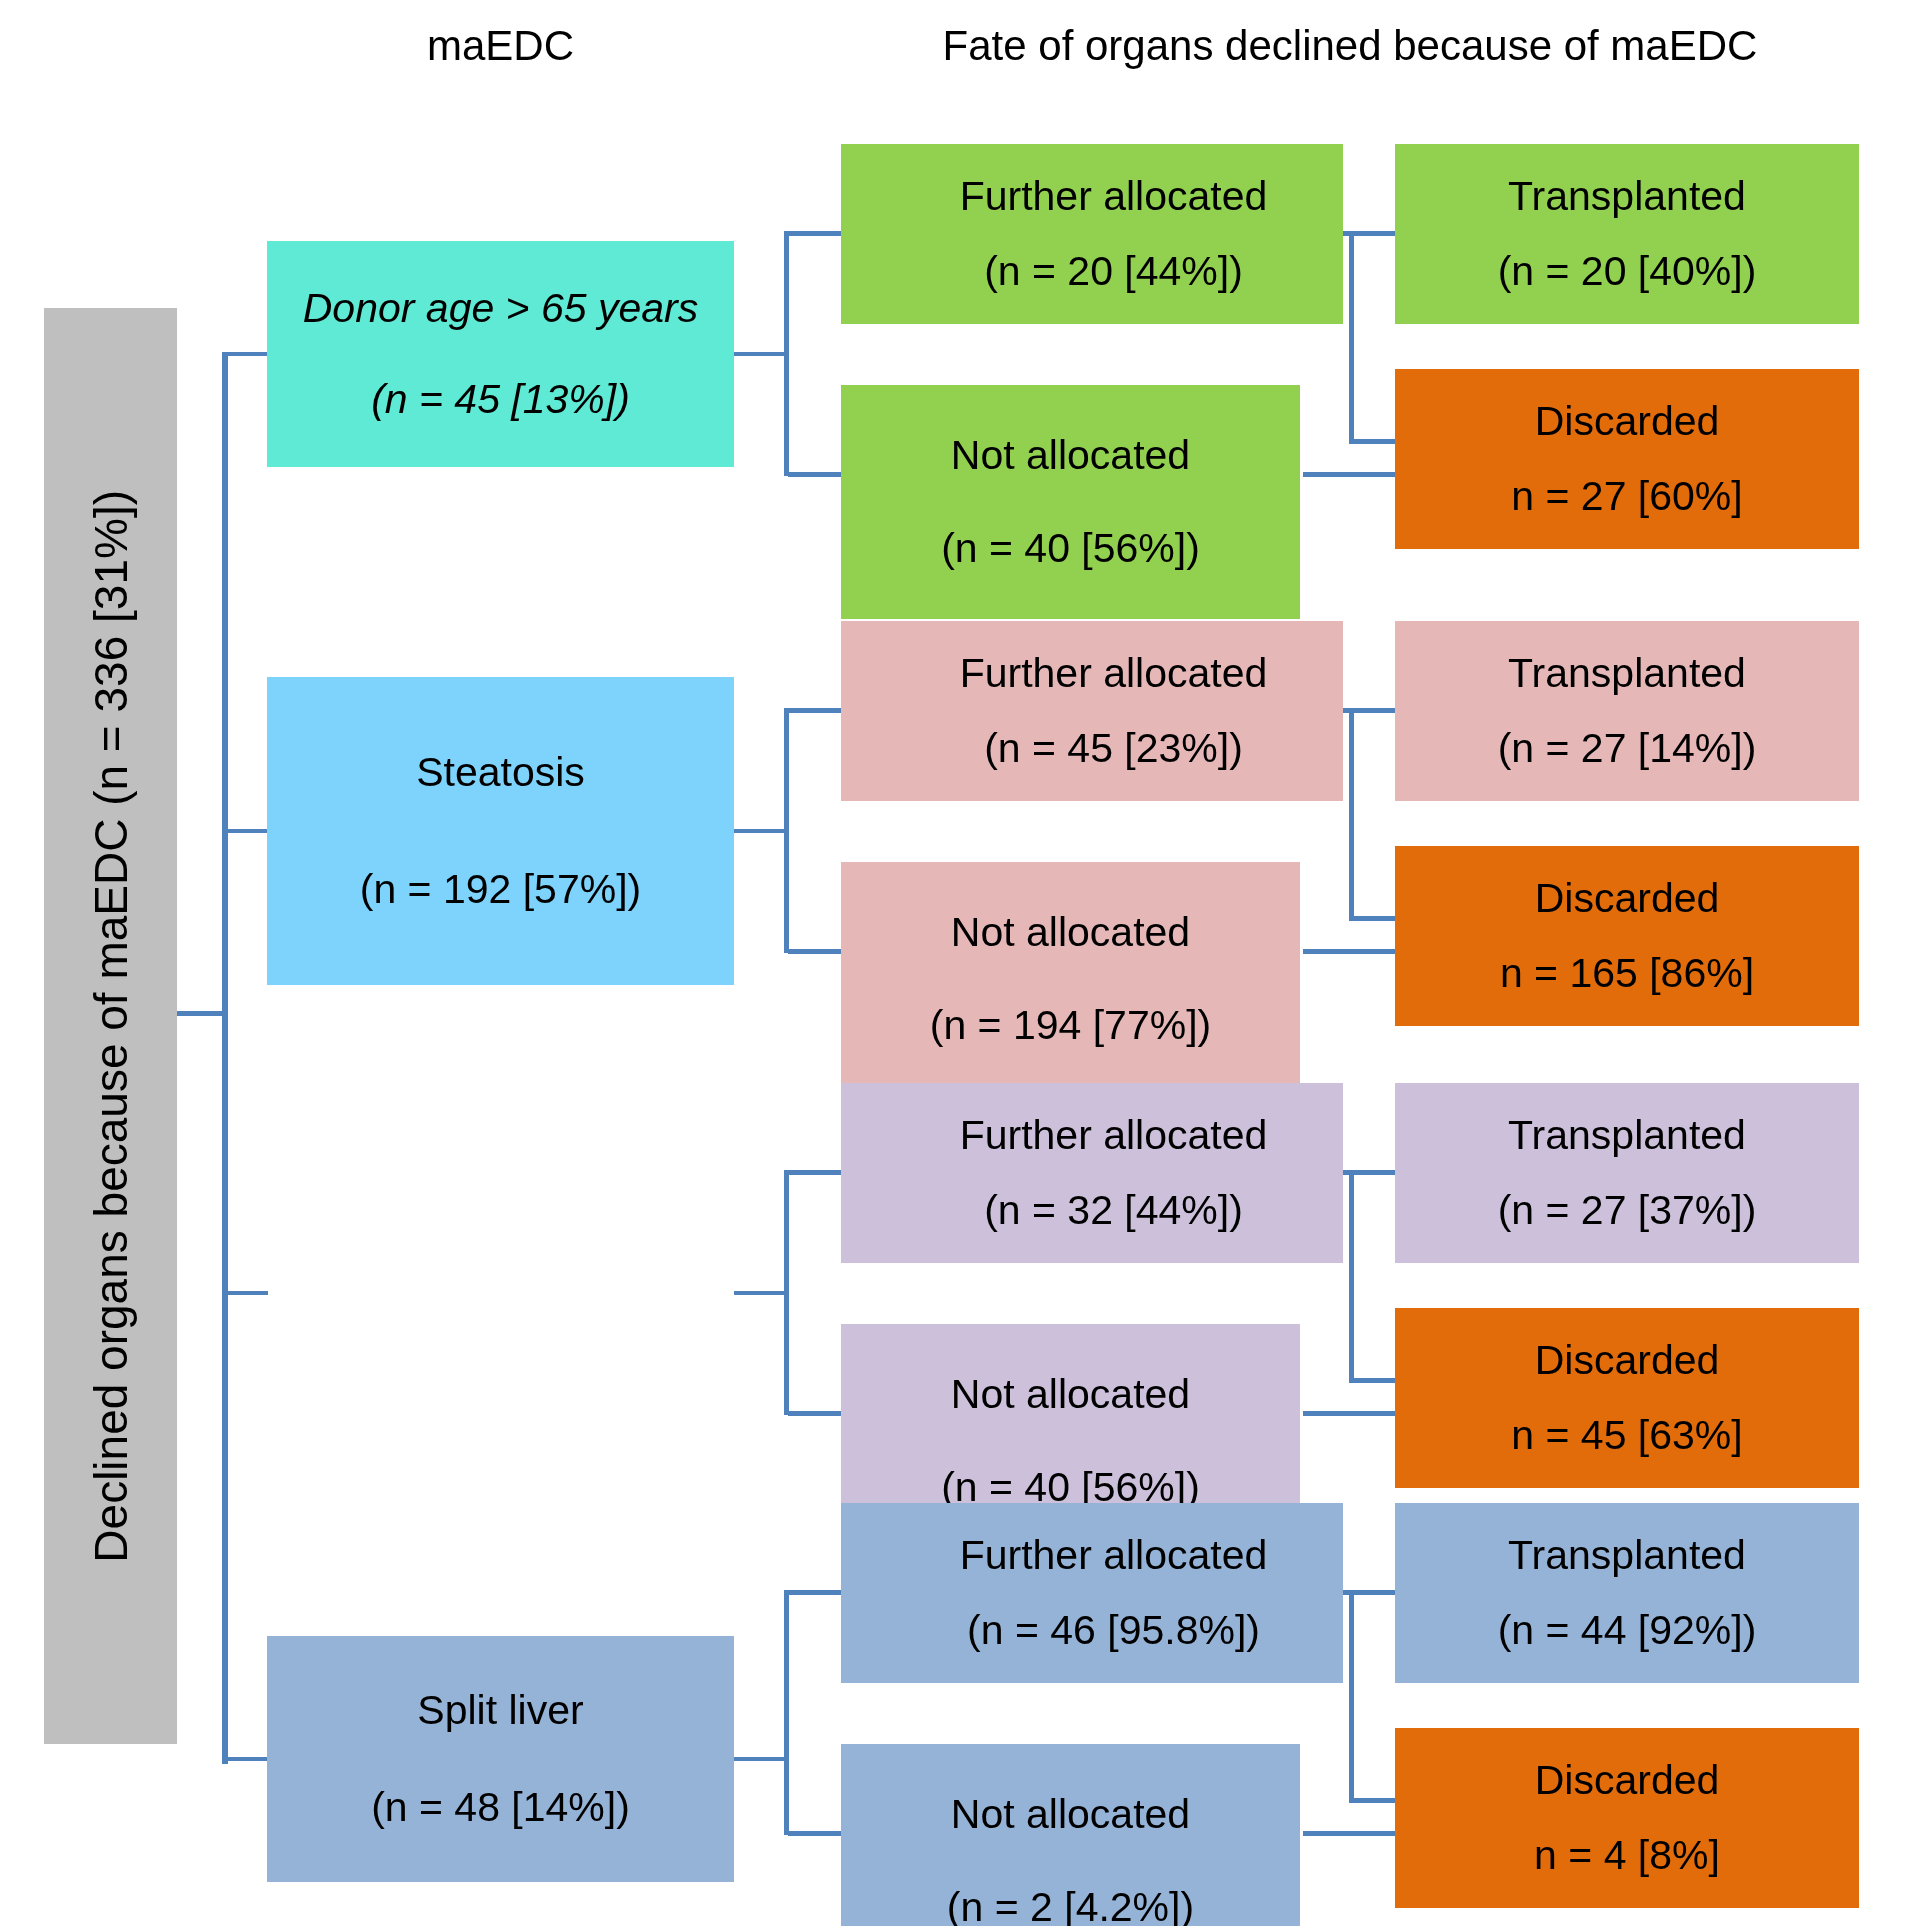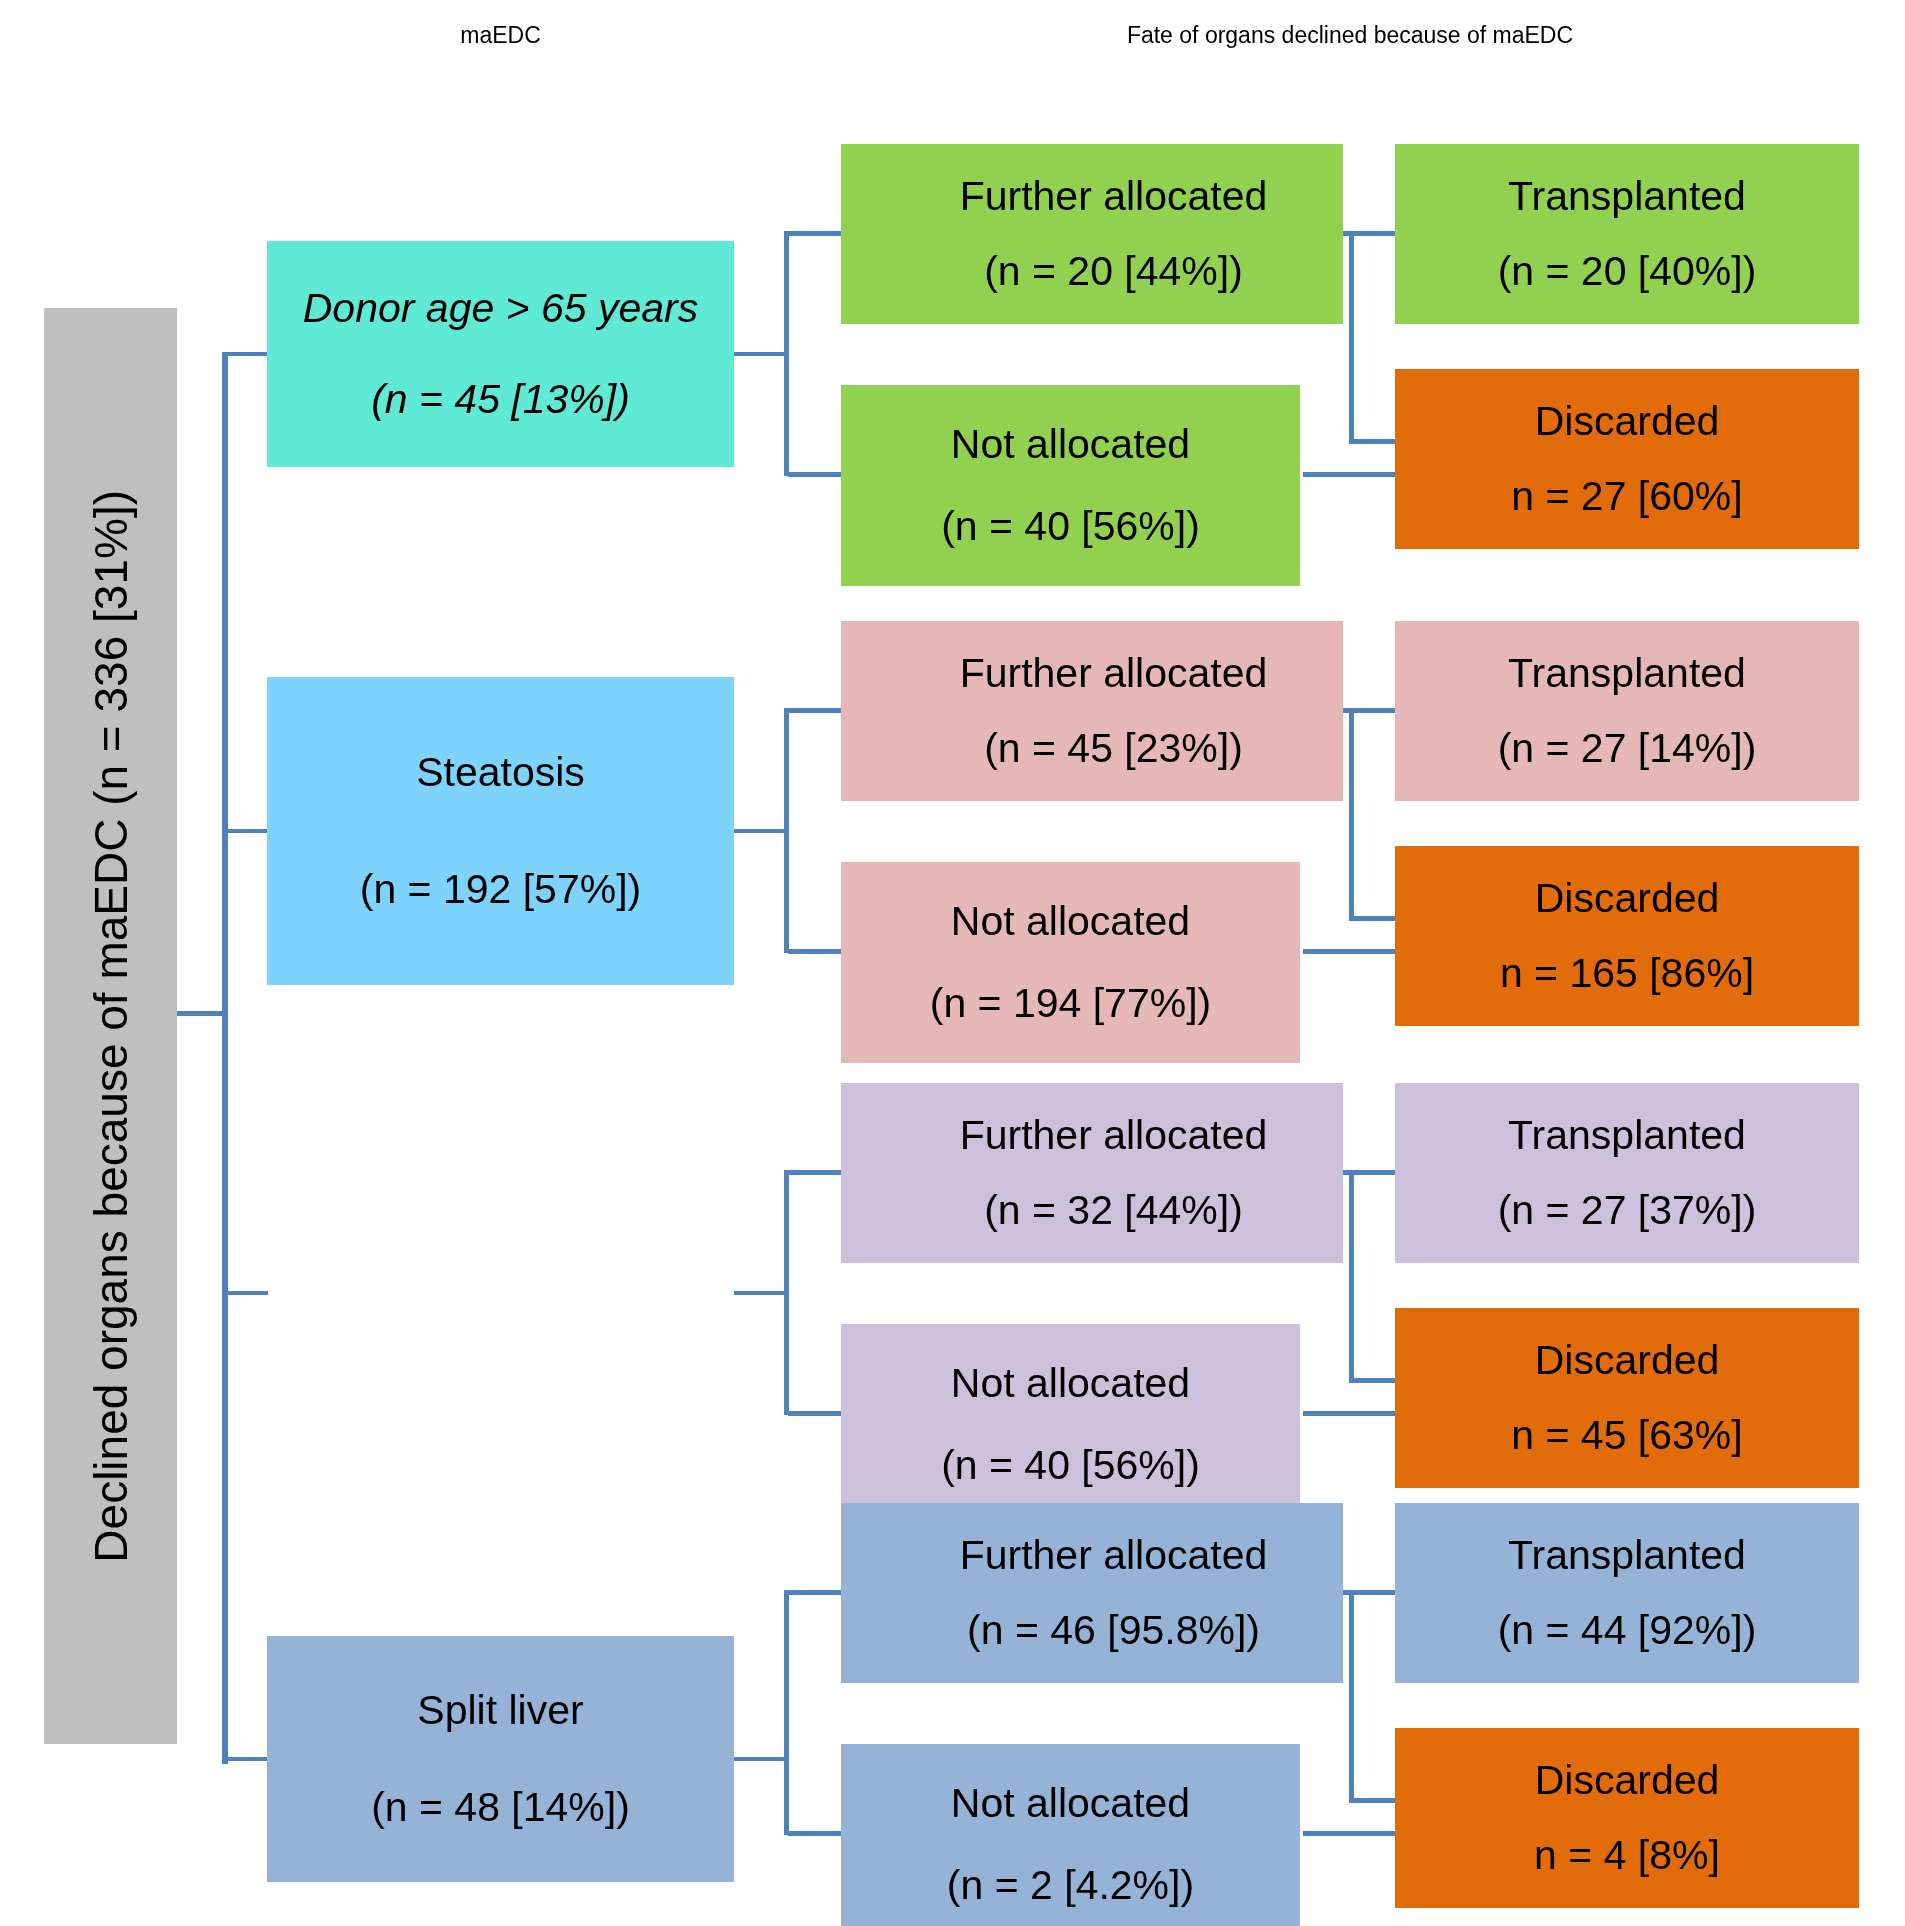--- a/index.html
+++ b/index.html
@@ -2,21 +2,21 @@
 <html style="font-size:8.2px"><head>
 <meta charset="utf-8">
 <style>
   html,body{margin:0;padding:0;background:#ffffff;}
   body{
     width:1905px;height:1926px;position:relative;overflow:hidden;
     font-family:"Liberation Sans", sans-serif;color:#0d0d0d;
   }
   .hdr{
     position:absolute;top:21.5px;text-align:center;
-    font-size:23px;font-weight:400;color:#000;
+    font-size:42px;font-weight:400;color:#000;
   }
   .hdr-maedc{left:267px;width:467px;}
   .hdr-fate{left:841px;width:1018px;}
 
   
   .root-bar{
     position:absolute;left:44px;top:308px;width:133px;height:1436px;
     background:#BFBFBF;display:flex;align-items:center;justify-content:center;
   }
   .root-bar .vtext{
@@ -34,21 +34,21 @@
   .row{position:absolute;inset:0;pointer-events:none;}
 
   .box{
     position:absolute;display:flex;flex-direction:column;
     justify-content:space-evenly;align-items:center;text-align:center;
     font-size:41px;line-height:1.1;color:#000;
   }
   .cat{left:267px;width:467px;
        top:calc(var(--c) + var(--coff,0px) - var(--ch)/2);height:var(--ch);}
   .fa {left:841px;width:459px;top:calc(var(--c) - 210px);height:180px;padding-left:43px;}
-  .na {left:841px;width:459px;top:calc(var(--c) + 31px);height:201px;}
+  .na {left:841px;width:459px;top:calc(var(--c) + 31px);height:234px;}
   .tr {left:1395px;width:464px;top:calc(var(--c) - 210px);height:180px;}
   .di {left:1395px;width:464px;top:calc(var(--c) + 15.4px);height:180px;}
 
   .trunk-stub{left:226px;width:42px;top:calc(var(--c) + var(--coff,0px) - 2.1px);}
   .cat-stub  {left:734px;width:54px;top:calc(var(--c) + var(--coff,0px) - 2.1px);}
   .lb-vert   {left:784px;width:4.6px;top:calc(var(--c) - 123px);height:245px;}
   .fa-stub   {left:788px;width:53px;top:calc(var(--c) - 123px);}
   .na-stub   {left:788px;width:53px;top:calc(var(--c) + 118px);}
   .rb-top    {left:1303px;width:92px;top:calc(var(--c) - 123px);}
   .rb-vert   {left:1349px;width:4.6px;top:calc(var(--c) - 121px);height:208px;}

